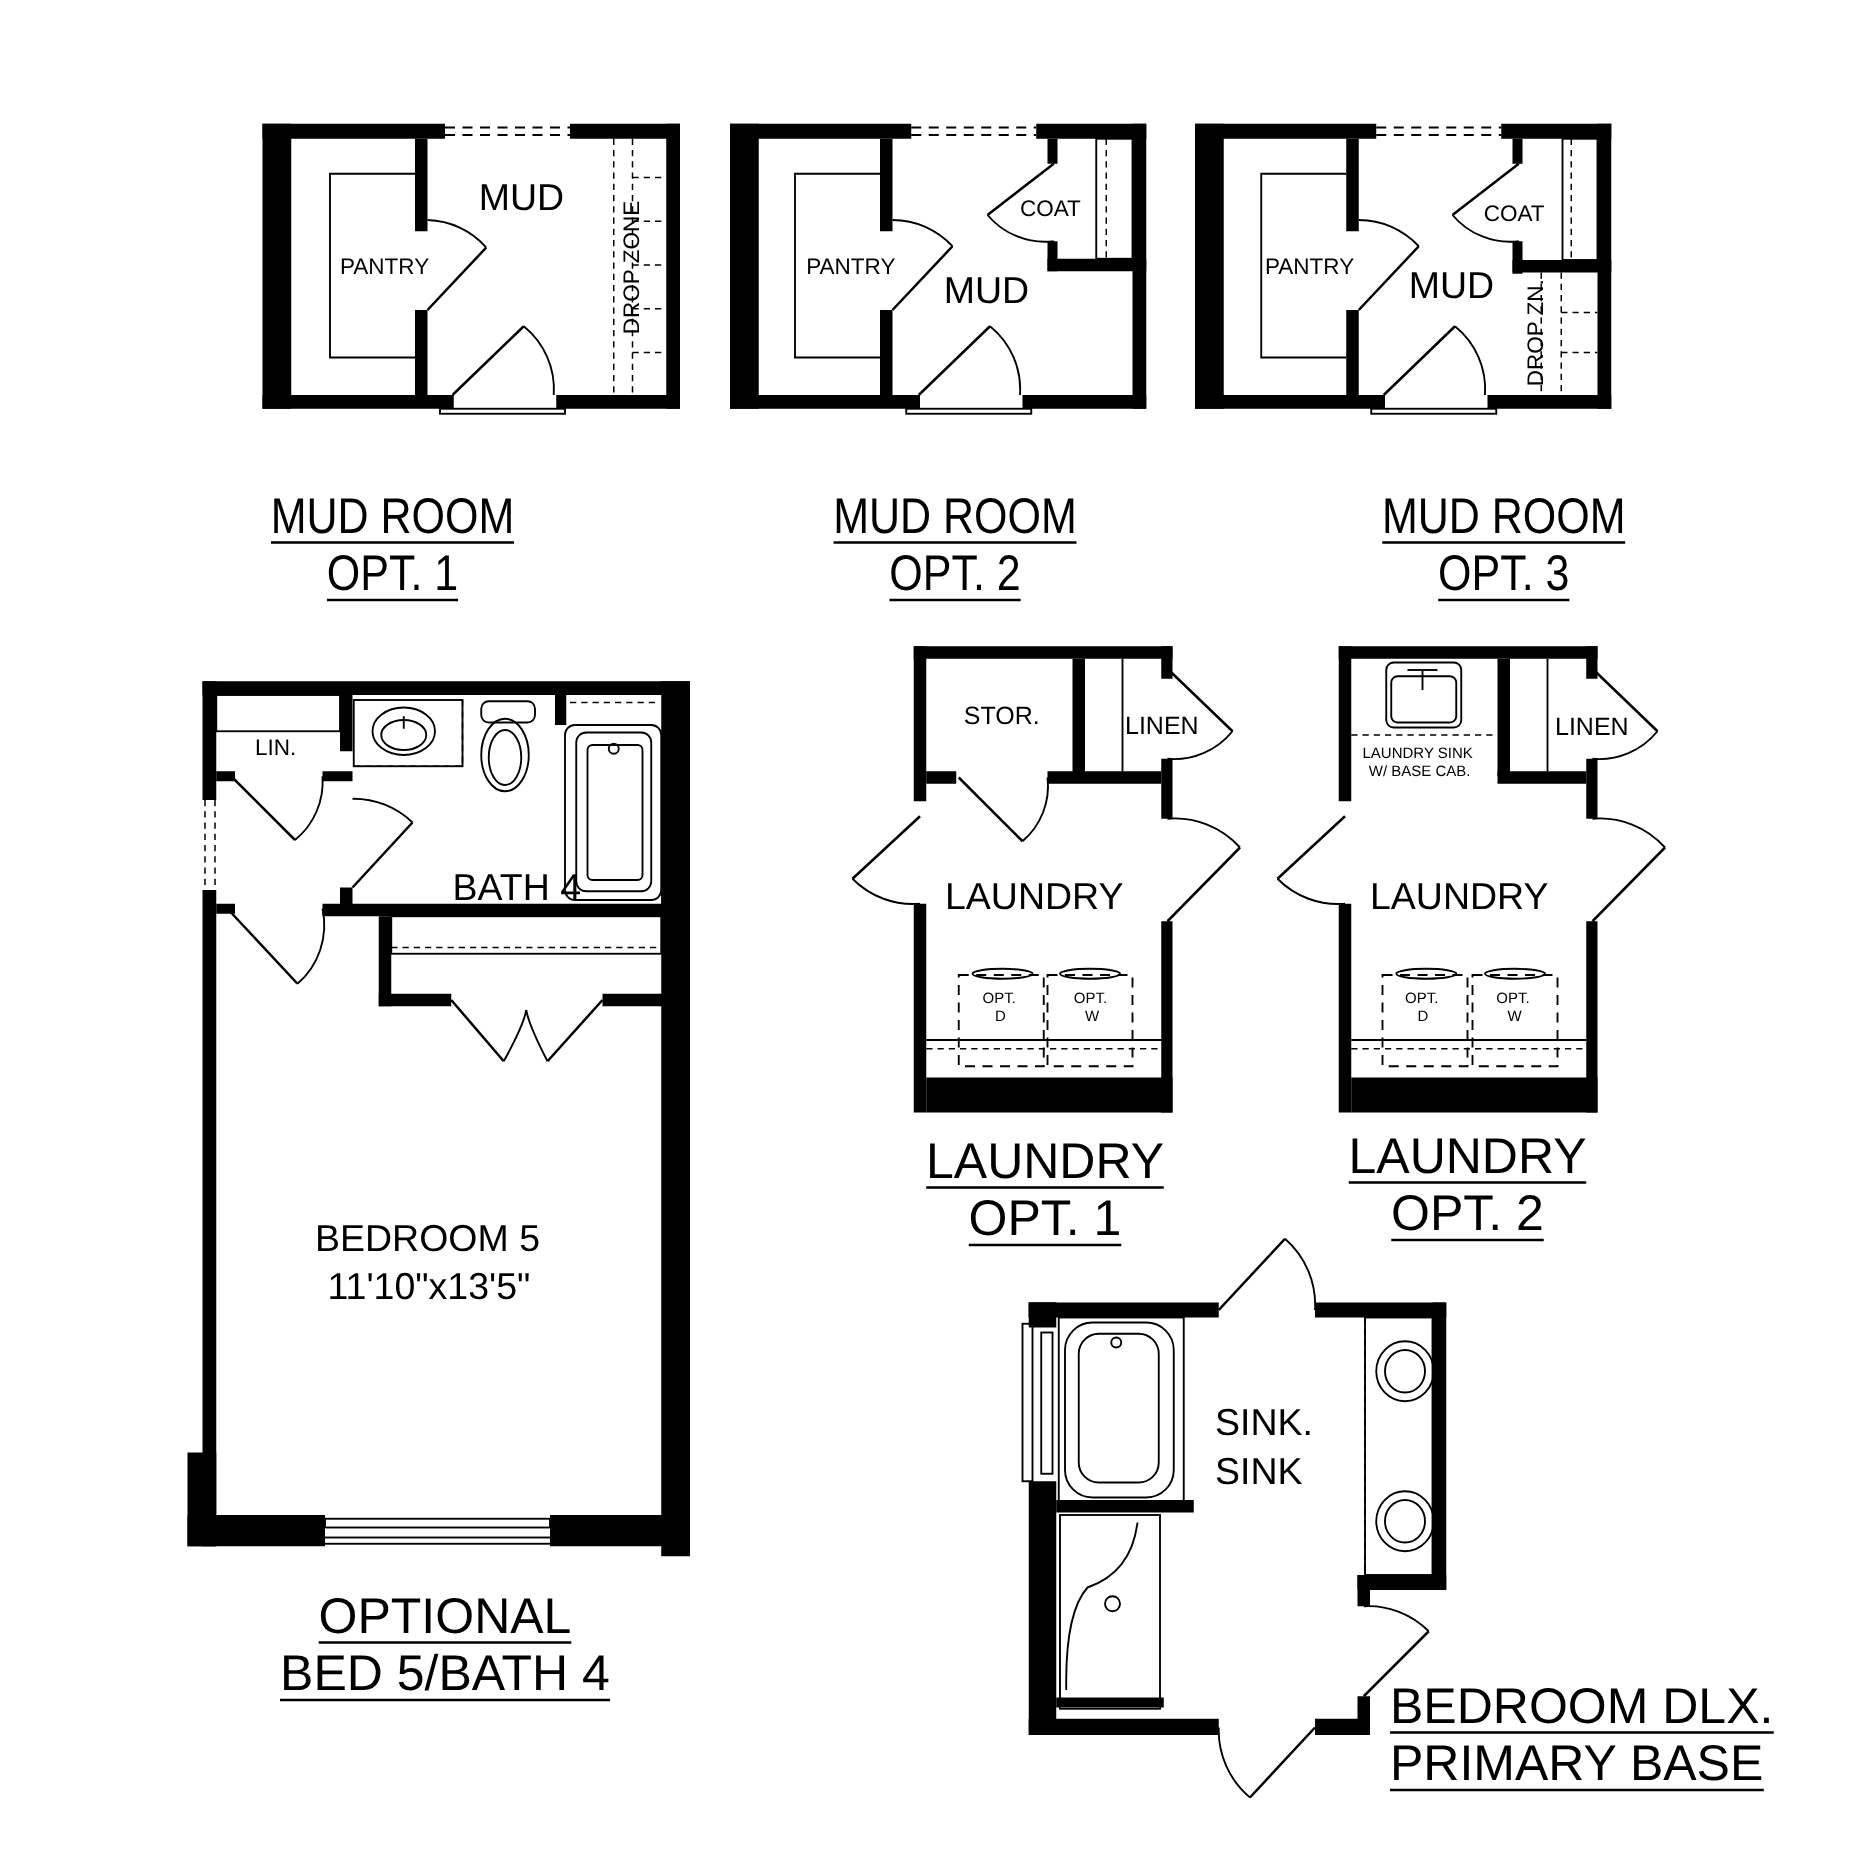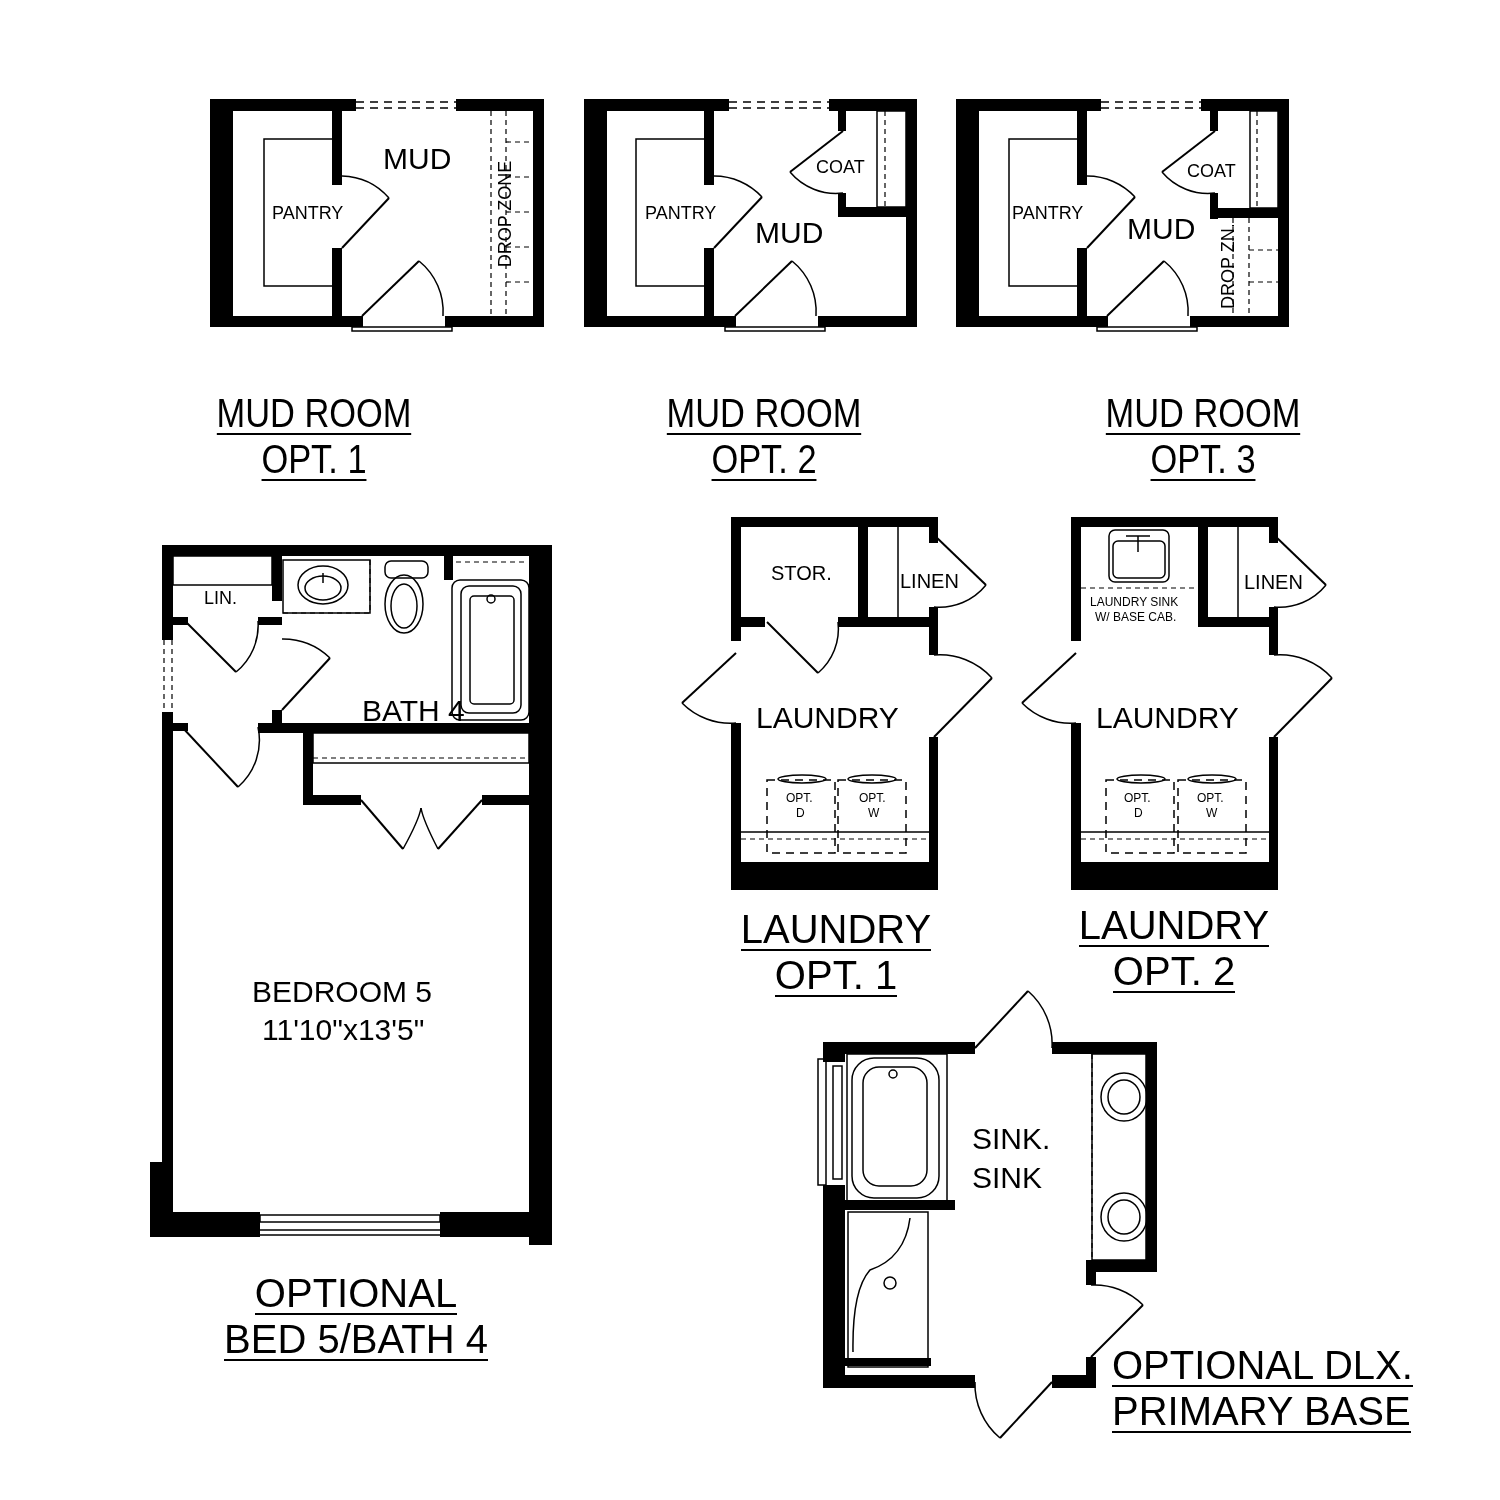--- a/index.html
+++ b/index.html
@@ -360,15 +360,15 @@
   <span>LAUNDRY</span><br>
   <span>OPT. 2</span>
 </div>
 
 <div class="caption" style="left:206px;top:1270px;width:300px;">
   <span>OPTIONAL</span><br>
   <span>BED 5/BATH 4</span>
 </div>
 
 <div class="caption" style="left:1112px;top:1342px;width:320px;text-align:left;">
-  <span>OPTIONAL DLX.</span><br>
+  <span>BEDROOM DLX.</span><br>
   <span>PRIMARY BASE</span>
 </div>
 
 </body></html>

